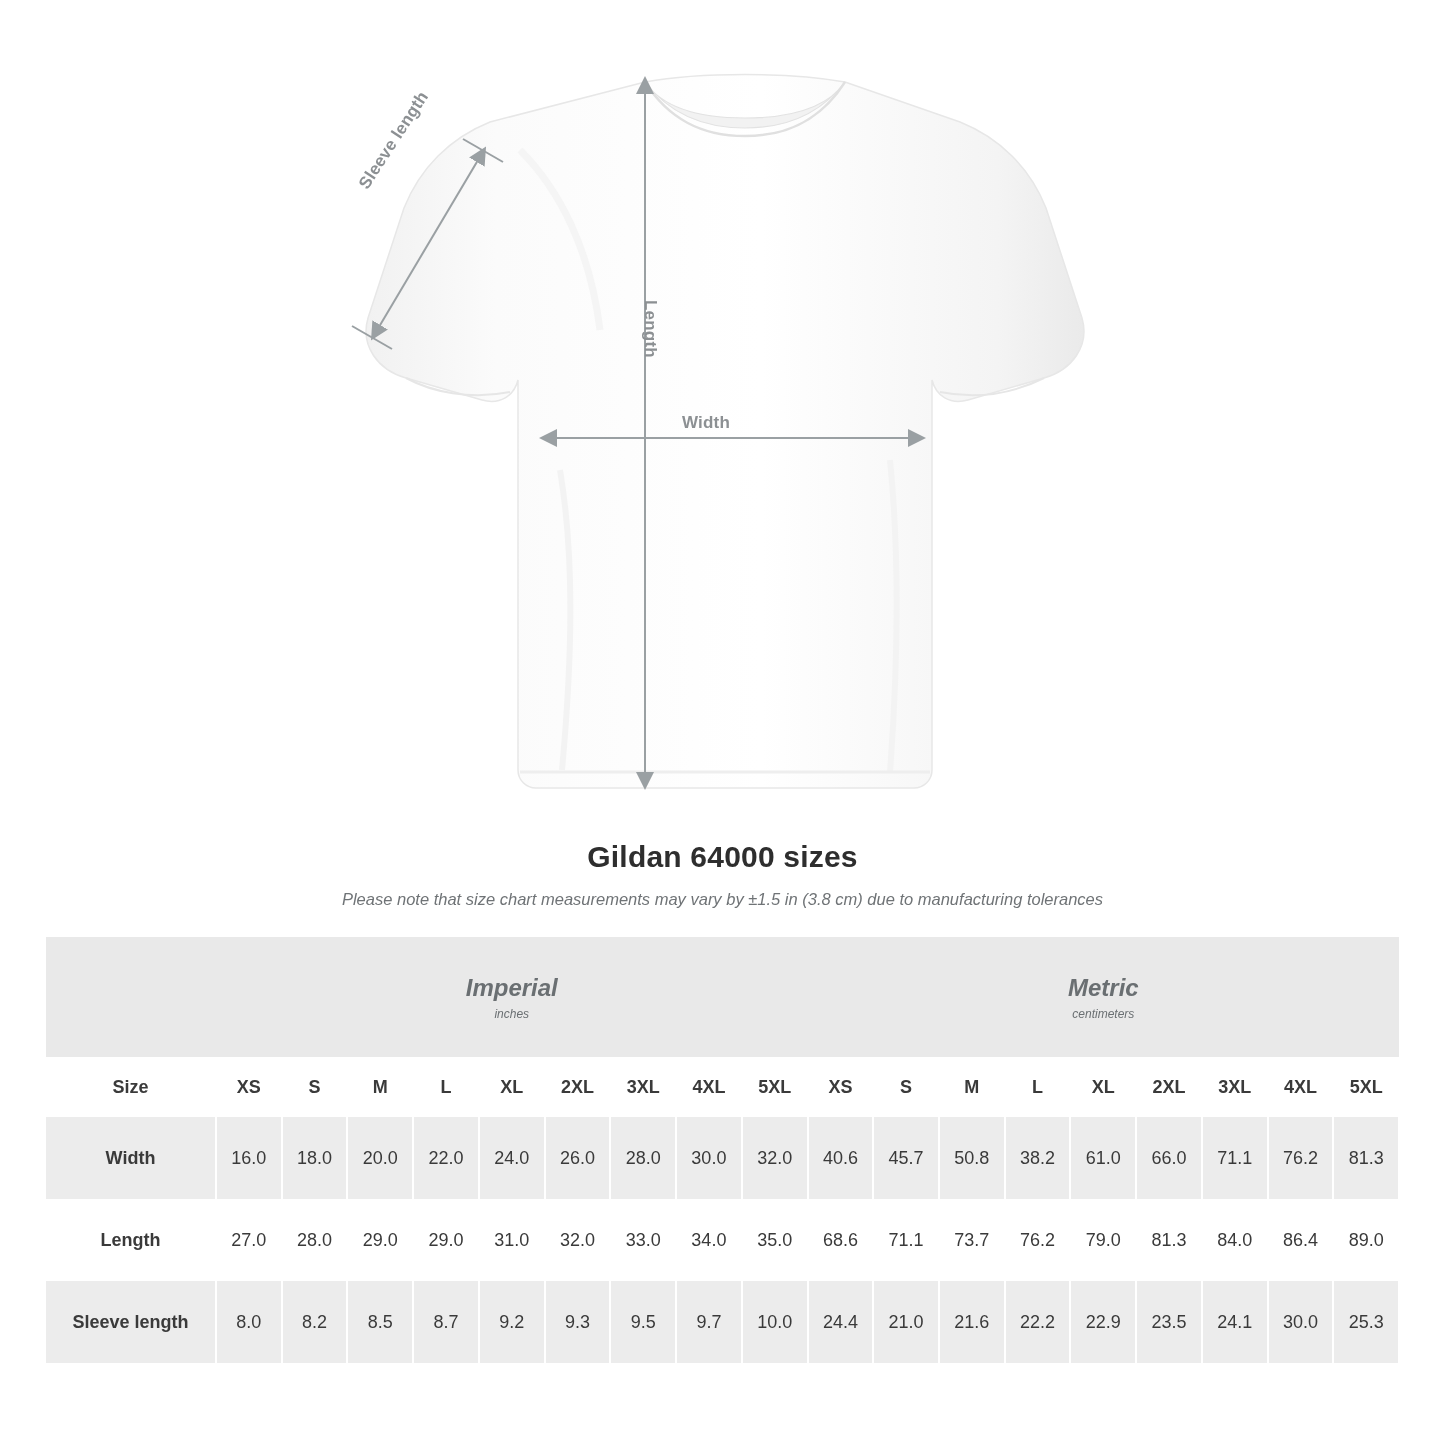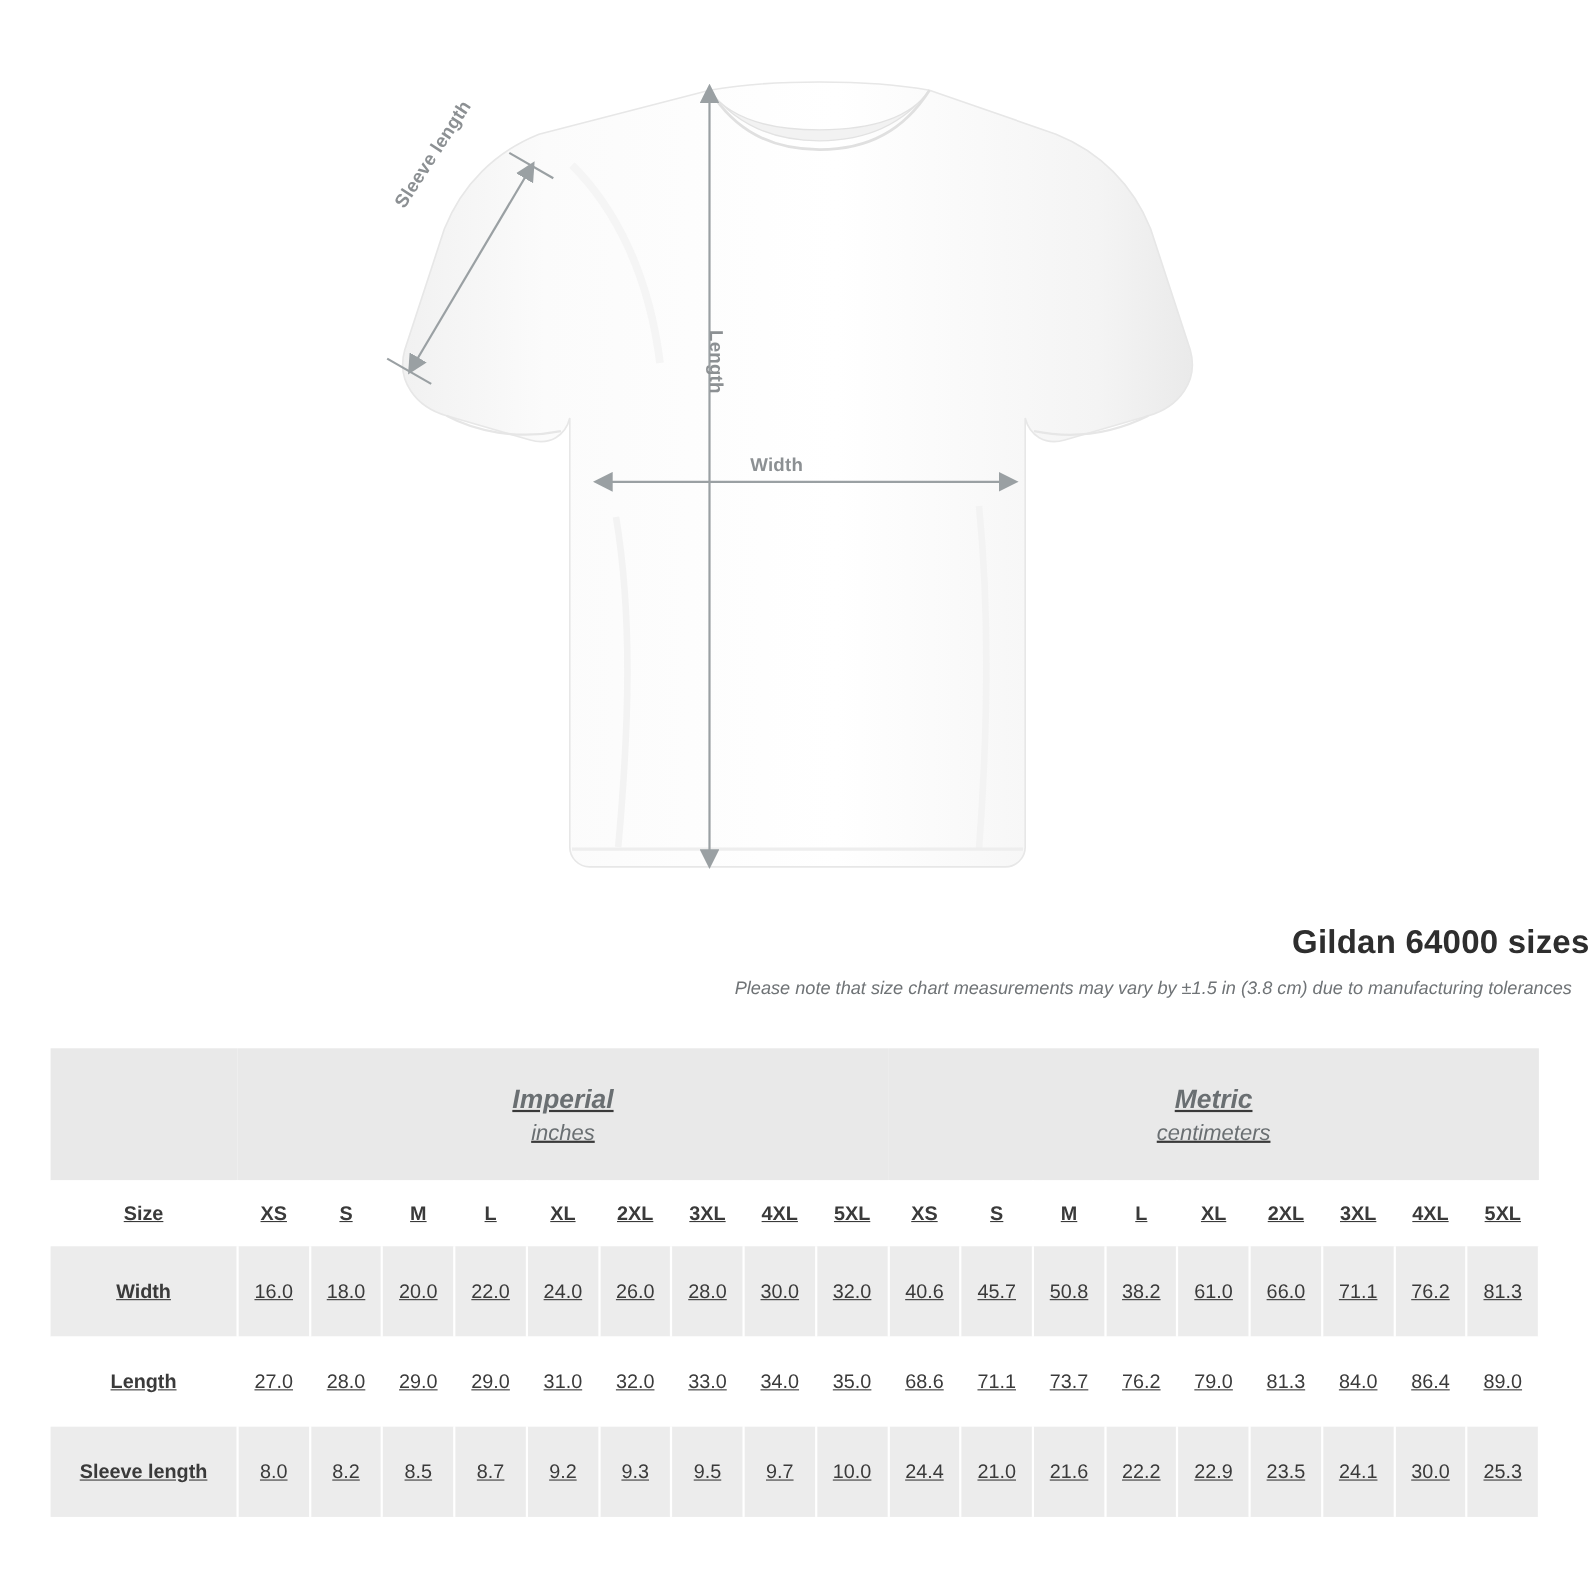--- a/index.html
+++ b/index.html
@@ -48,41 +48,40 @@
     transform: rotate(90deg);
     transform-origin: left top;
   }
   #label-width {
     left: 682px;
     top: 413px;
   }
 
   
   #heading-block {
-    text-align: right;
+    text-align: center;
     margin-top: 10px;
   }
   #chart-title {
     font-size: 30px;
     font-weight: bold;
     color: #2e2e2e;
     margin: 0 0 16px 0;
     letter-spacing: .2px;
   }
   #chart-note {
     font-size: 16.5px;
     font-style: italic;
     color: #6f7376;
     margin: 16px;
   }
 
   
   #size-table-wrap {
-    margin: 44px 46px 0 46px;
-    text-decoration: underline;
+    margin: 28px 46px 0 46px;
   }
   table {
     border-collapse: collapse;
     width: 1353px;
     table-layout: fixed;
     font-size: 17px;
   }
   td, th {
     text-align: center;
     vertical-align: middle;
@@ -94,21 +93,21 @@
     height: 120px;
   }
   .unit-title {
     font-size: 24px;
     font-style: italic;
     font-weight: bold;
     color: #6a6f72;
     line-height: 1.25;
   }
   .unit-sub {
-    font-size: 20px;
+    font-size: 12px;
     font-style: italic;
     color: #6a6f72;
     padding-top: 4px;
   }
   tr.header-row td {
     height: 60px;
     background: #ffffff;
     font-weight: bold;
     font-size: 18px;
     color: #3a3a3a;

